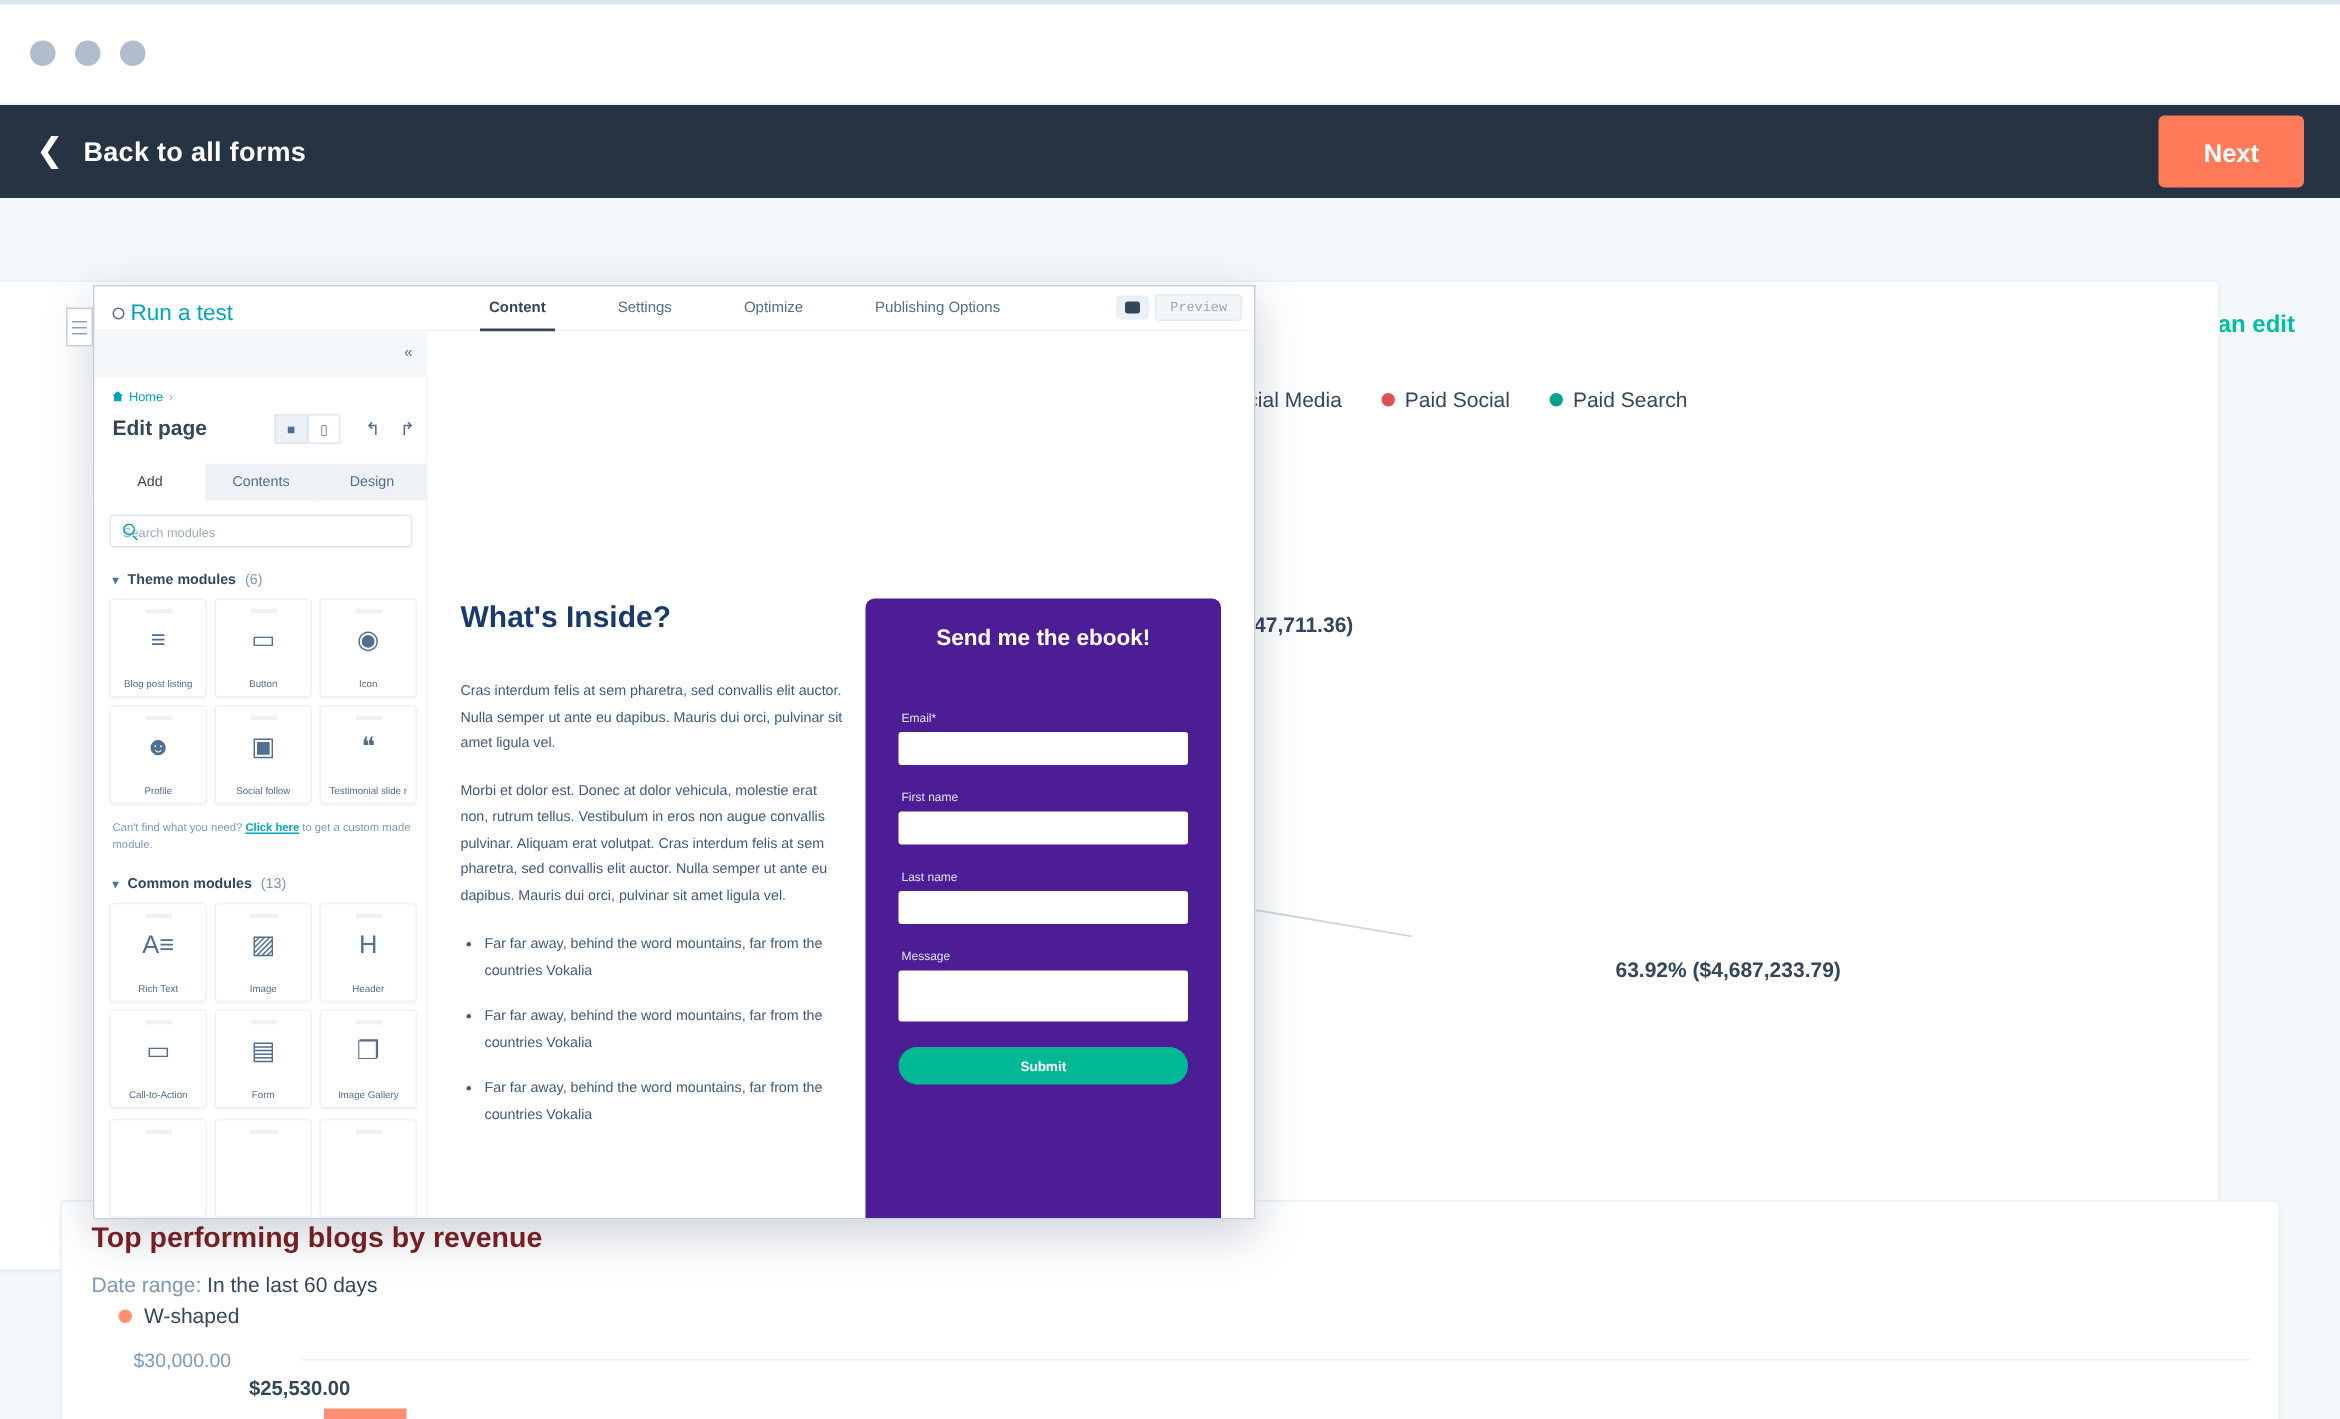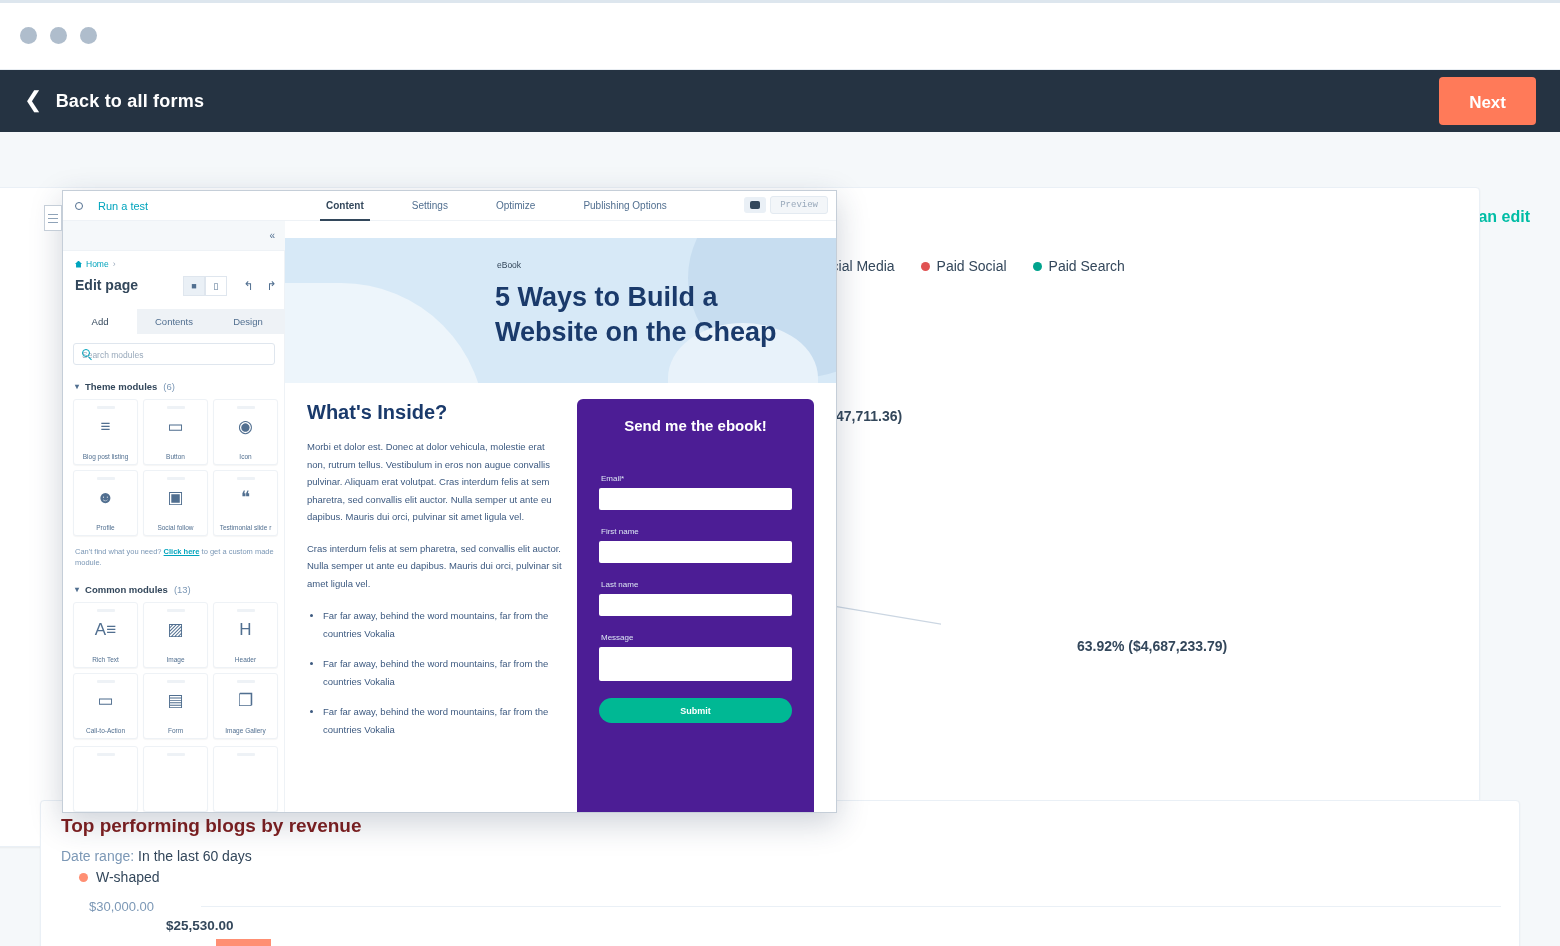--- a/index.html
+++ b/index.html
@@ -100,21 +100,21 @@
   }
   .ov-handle {
     position:absolute; top:205px; left:44px; width:18px; height:26px;
     background:#ffffff; border:1px solid #c5ced8;
     display:flex; flex-direction:column; justify-content:center; gap:3px; align-items:center;
     cursor:grab; z-index:3;
   }
   .ov-handle span { display:block; width:10px; height:1px; background:#8fa3b8; }
 
   .ov-top { position:absolute; top:0; left:0; width:775px; height:30px; background:#ffffff; border-bottom:1px solid #eef2f6; }
-  .runtest { position:absolute; top:9px; left:12px; font-size:11px; color:#00a4bd; display:flex; align-items:center; gap:15px; }
+  .runtest { position:absolute; top:9px; left:12px; font-size:15px; color:#00a4bd; display:flex; align-items:center; gap:4px; }
   .runtest .person { width:8px; height:8px; border-radius:50%; border:1.2px solid #516f90; display:block; }
   .ov-tabs { position:absolute; top:0; left:245px; display:flex; gap:12px; height:30px; }
   .ov-tab { font-size:10px; color:#516f90; padding:9px 18px; position:relative; cursor:pointer; }
   .ov-tab.on { color:#33475b; font-weight:bold; }
   .ov-tab.on::after { content:""; position:absolute; bottom:0; left:12px; right:12px; height:2px; background:#33475b; }
   .ov-chat { position:absolute; top:6px; right:72px; width:22px; height:16px; background:#eaf0f6; border-radius:3px; display:flex; align-items:center; justify-content:center; }
   .ov-chat i { width:10px; height:8px; border-radius:2px; background:#33475b; display:block; }
   .ov-preview { position:absolute; top:5px; right:10px; font-size:9px; color:#99a9bb; background:#f3f6f9; border:1px solid #e3eaf1; border-radius:3px; padding:3px 9px; cursor:pointer;font-family:Liberation Mono, monospace;}
 
   .ov-side { position:absolute; top:30px; left:0; width:222px; bottom:0; background:#ffffff; border-right:1px solid #eef2f6; }
@@ -154,21 +154,21 @@
   
   .ov-canvas { position:absolute; top:30px; left:222px; right:0; bottom:0; background:#ffffff; overflow:hidden; }
   .hero { position:absolute; top:17px; left:0; width:553px; height:145px; background:#d7e9f7; overflow:hidden; }
   .hero .b1 { position:absolute; top:45px; left:-40px; width:240px; height:240px; background:#edf5fb; border-radius:0 60% 0 0; }
   .hero .b2 { position:absolute; top:-60px; right:-70px; width:220px; height:200px; background:#c7ddf0; border-radius:50%; }
   .hero .b3 { position:absolute; bottom:-50px; right:20px; width:150px; height:110px; background:#e8f2fa; border-radius:50% 50% 0 0;}
   .hero .ebook { position:absolute; top:22px; left:212px; font-size:8.5px; color:#33475b; }
   .hero h1 { position:absolute; top:42px; left:210px; margin:0; font-size:27px; line-height:1.28; font-weight:bold; color:#1a3a6b; }
 
   .body-col { position:absolute; top:180px; left:22px; width:255px; }
-  .body-col h2 { margin:0 0 14px 0; font-size:20px; font-weight:bold; color:#1a3a6b; }
+  .body-col h2 { margin:0 0 28px 0; font-size:20px; font-weight:bold; color:#1a3a6b; }
   .body-col p { margin:0 0 14px 0; font-size:9.5px; line-height:1.85; color:#3d5a80; }
   .body-col ul { margin:10px 0 0 0; padding-left:16px; }
   .body-col li { font-size:9.5px; line-height:1.9; color:#3d5a80; margin-bottom:12px; }
 
   .formcard { position:absolute; top:178px; left:292px; width:237px; height:430px; background:#4c1d95; border-radius:6px; padding:18px 22px; }
   .formcard h3 { margin:0 0 40px 0; text-align:center; font-size:15px; color:#ffffff; font-weight:bold; }
   .formcard label { display:block; font-size:8px; color:#dce7f3; margin:0 0 5px 2px; }
   .formcard .inp { width:100%; height:22px; background:#ffffff; border-radius:2px; margin-bottom:17px; border:none; }
   .formcard .ta { width:100%; height:34px; background:#ffffff; border-radius:2px; margin-bottom:17px; border:none; position:relative; }
   .formcard .sub { width:100%; height:25px; border:none; border-radius:13px; background:#00b894; color:#ffffff; font-size:9px; font-weight:bold; font-family:"Liberation Sans", sans-serif; cursor:pointer; }
@@ -464,35 +464,25 @@
           </div>
           <div class="mod">
             <span class="ph"></span>
             <span class="gl"></span>
             <span class="nm"></span>
           </div>
         </div>
     </div>
 
     <div class="ov-canvas">
-      <div class="hero">
-        <div class="b1"></div>
-        <div class="b2"></div>
-        <div class="b3"></div>
-        <div class="ebook">eBook</div>
-        <h1>
-          <span>5 Ways to Build a</span><br>
-          <span>Website on the Cheap</span>
-        </h1>
-      </div>
 
       <div class="body-col">
         <h2>What's Inside?</h2>
+        <p>Cras interdum felis at sem pharetra, sed convallis elit auctor. Nulla semper ut ante eu dapibus. Mauris dui orci, pulvinar sit amet ligula vel.</p>
         <p>Morbi et dolor est. Donec at dolor vehicula, molestie erat non, rutrum tellus. Vestibulum in eros non augue convallis pulvinar. Aliquam erat volutpat. Cras interdum felis at sem pharetra, sed convallis elit auctor. Nulla semper ut ante eu dapibus. Mauris dui orci, pulvinar sit amet ligula vel.</p>
-        <p>Cras interdum felis at sem pharetra, sed convallis elit auctor. Nulla semper ut ante eu dapibus. Mauris dui orci, pulvinar sit amet ligula vel.</p>
         <ul id="bullets">
             <li>Far far away, behind the word mountains, far from the countries Vokalia</li>
             <li>Far far away, behind the word mountains, far from the countries Vokalia</li>
             <li>Far far away, behind the word mountains, far from the countries Vokalia</li>
           </ul>
       </div>
 
       <div class="formcard">
         <h3>Send me the ebook!</h3>
         <div id="form-fields">

